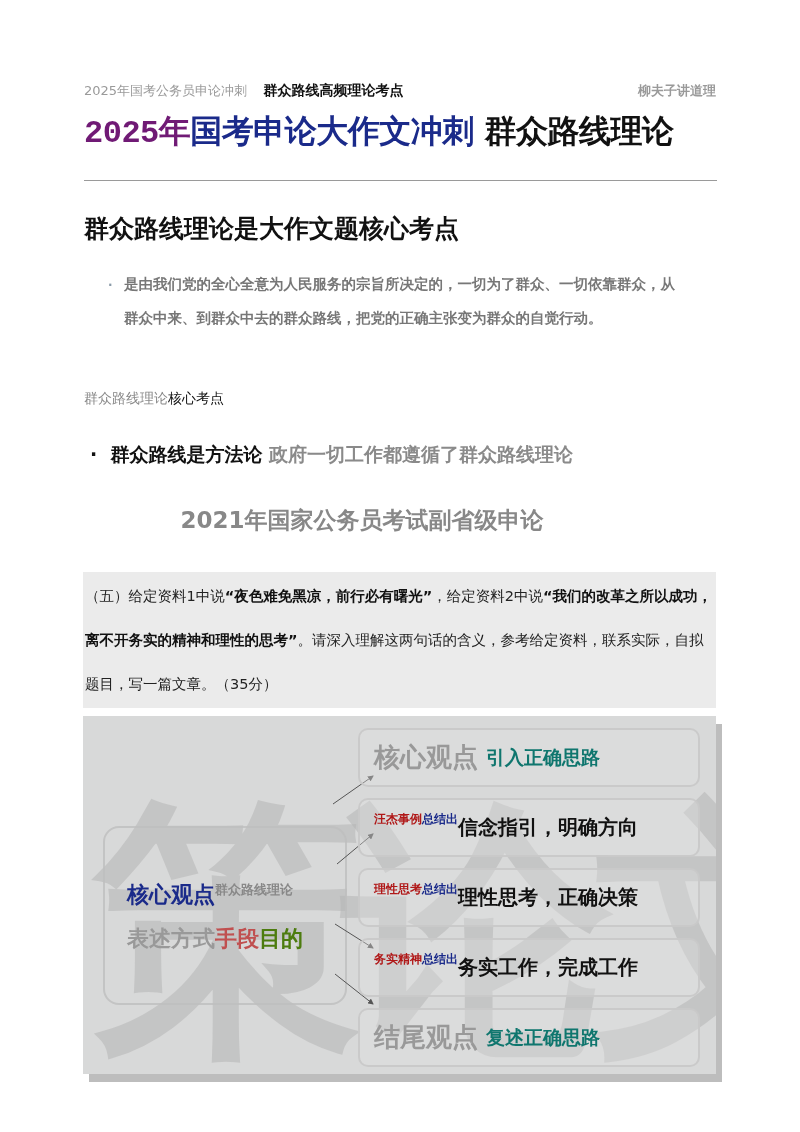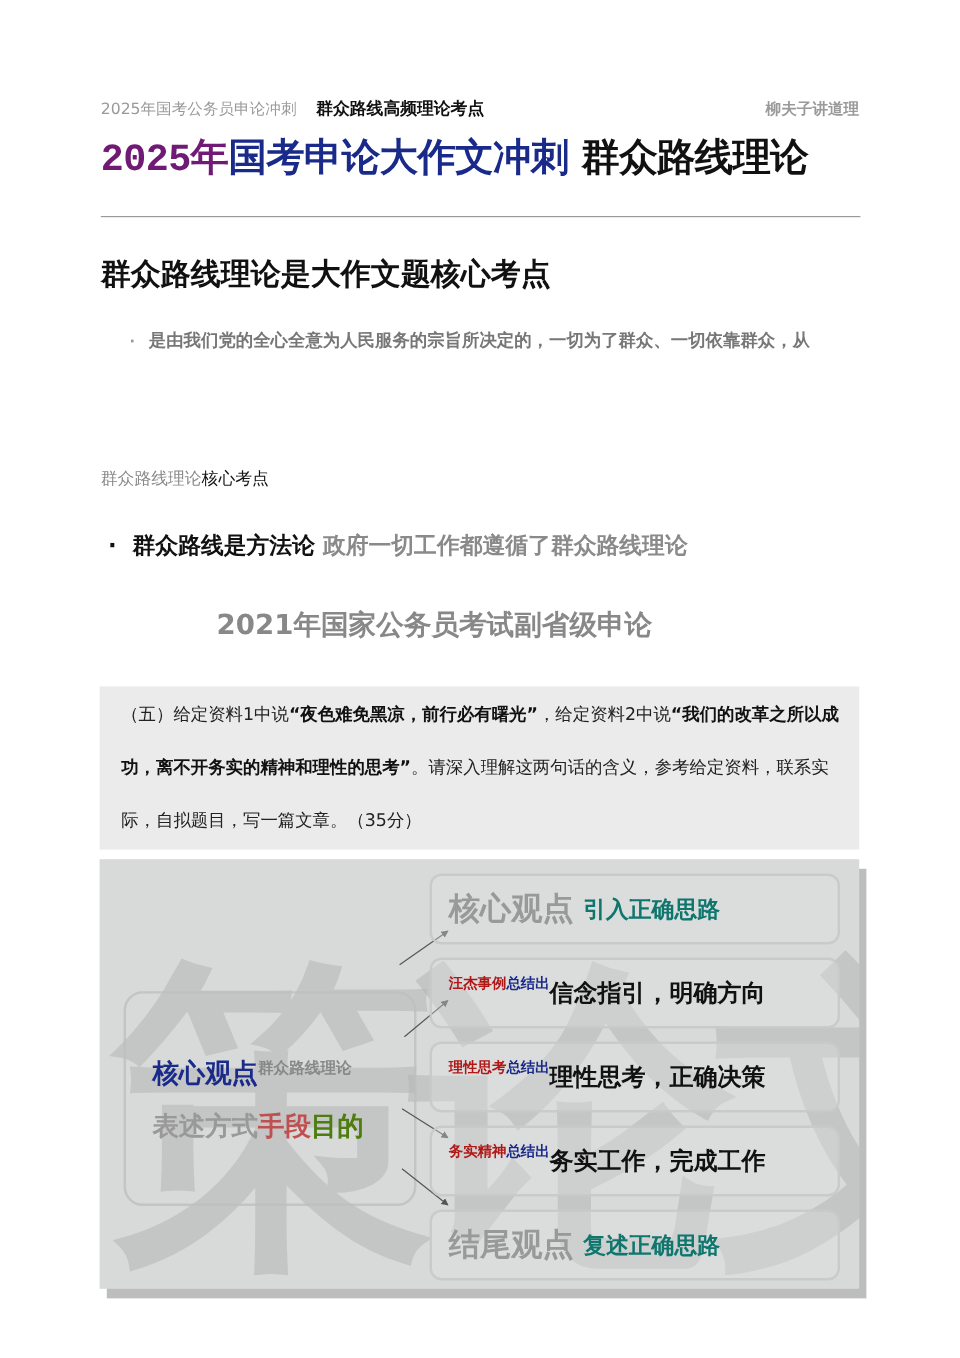--- a/index.html
+++ b/index.html
@@ -19,21 +19,21 @@
   .h2 { left: 84px; top: 212px; font-size: 25px; font-weight: bold; color: #111; }
   .para { left: 84px; top: 268px; width: 640px; font-size: 14.5px; line-height: 33px; color: #777; font-weight: bold; margin-left: 24px; }
   .para .dot { display:inline-block; width: 16px; color: #8a9aa8; font-size: 12px; }
   .para .line2 { padding-left: 16px; display:block; }
   .h3 { left: 84px; top: 390px; font-size: 14px; font-weight: normal; }
   .g { color: #8a8a8a; }
   .k { color: #111; }
   .bullet-line { left: 90px; top: 442px; font-size: 19px; font-weight: bold; white-space: nowrap; }
   .exam-title { left: 0; width: 724px; top: 505px; text-align: center; font-size: 23px; font-weight: bold; color: #888; }
   .qbox { left: 83px; top: 572px; width: 633px; height: 136px; background: #ebebeb; }
-  .qtext { padding: 2px 2px 0 18px; font-size: 14.5px; line-height: 44px; color: #222; }
+  .qtext { padding: 2px 2px 0 2px; font-size: 14.5px; line-height: 44px; color: #222; }
   .qtext b { color: #111; }
   .diagram { left: 83px; top: 716px; width: 633px; height: 358px; background: #d8d9d9;
     box-shadow: 6px 8px 0 #bdbdbd; overflow: hidden; }
   .wm { position: absolute; font-size: 270px; font-weight: bold; color: rgba(180,180,180,0.55); line-height: 1; top: 80px; white-space: nowrap; letter-spacing: -20px; left: 10px; }
   .leftbox { position: absolute; left: 20px; top: 110px; width: 240px; height: 175px; border: 2px solid rgba(190,190,190,0.8); border-radius: 16px; }
   .lt { position: absolute; left: 44px; font-weight: bold; white-space: nowrap; }
   .rbox { position: absolute; left: 275px; width: 338px; height: 55px; border: 2px solid rgba(200,200,200,0.9); border-radius: 10px; background: rgba(225,225,225,0.35); }
   .rbox .inner { position: absolute; left: 14px; top: 0; height: 55px; display: flex; align-items: center; white-space: nowrap; }
   .big-g { font-size: 26px; font-weight: bold; color: #999; }
   .sub-blue { font-size: 19px; font-weight: bold; color: #0f766e; margin-left: 8px; }
@@ -50,20 +50,21 @@
 <div class="abs hdr-right">柳夫子讲道理</div>
 
 <div class="abs title">
   <span class="t-red">2025年</span><span class="t-blue">国考申论大作文冲刺</span><span class="t-black"> 群众路线理论</span>
 </div>
 <div class="abs rule"></div>
 
 <div class="abs h2">群众路线理论是大作文题核心考点</div>
 <div class="abs para">
   <span class="dot">·</span><span>是由我们党的全心全意为人民服务的宗旨所决定的，一切为了群众、一切依靠群众，从</span>
+  <span class="line2">群众中来、到群众中去的群众路线，把党的正确主张变为群众的自觉行动。</span>
 </div>
 
 <div class="abs h3">
   <span class="g">群众路线理论</span><span class="k">核心考点</span>
 </div>
 <div class="abs bullet-line">
   <span class="k">·</span>&nbsp;
   <span class="k">群众路线是方法论</span><span class="g"> 政府一切工作都遵循了群众路线理论</span>
 </div>
 

